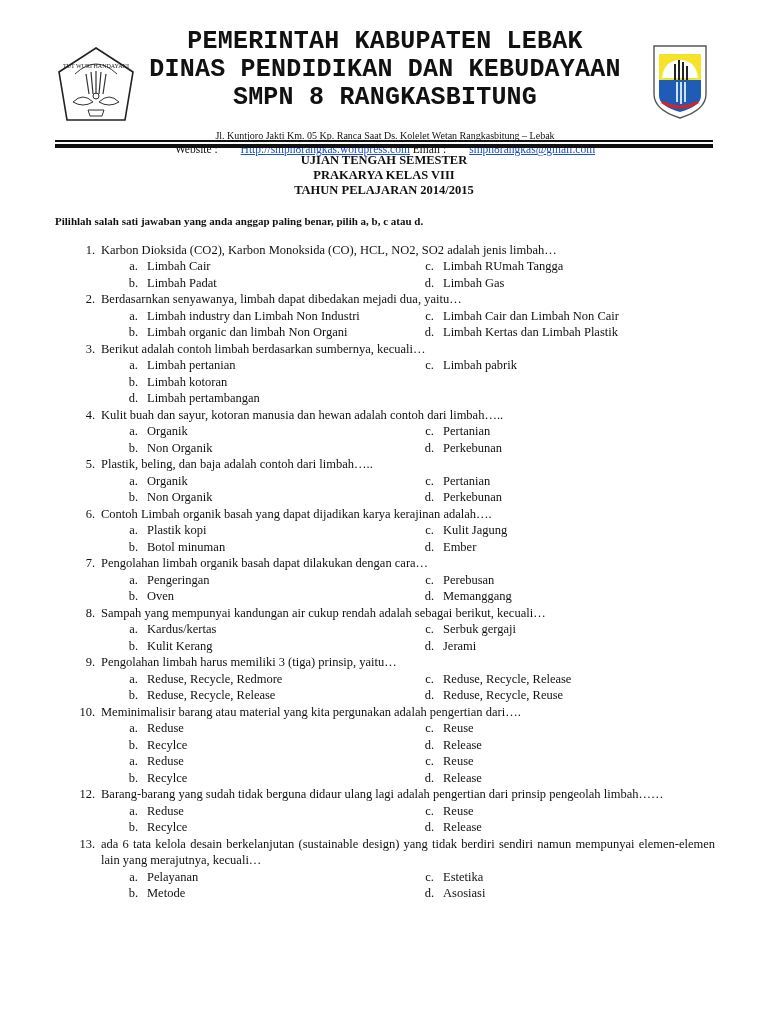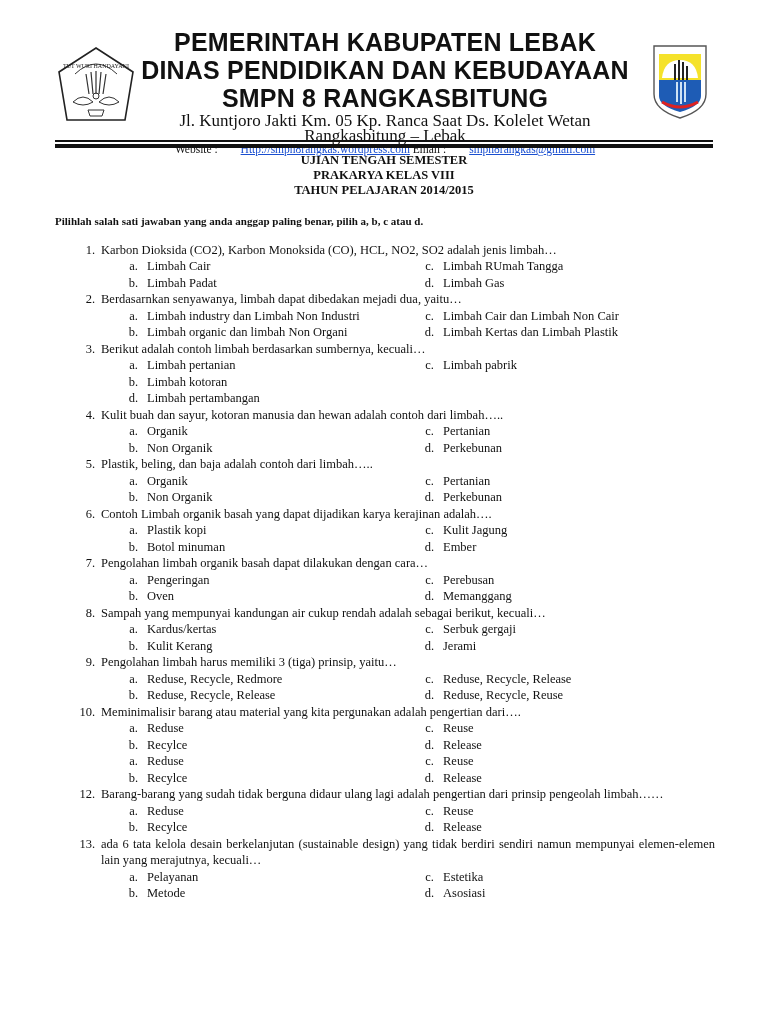--- a/index.html
+++ b/index.html
@@ -1,22 +1,22 @@
 <!DOCTYPE html>
 <html><head>
 <meta charset="utf-8">
 <style>
   html, body { margin: 0; padding: 0; background: #ffffff; }
   body { width: 768px; height: 1024px; position: relative; overflow: hidden; font-family: "Liberation Sans", sans-serif; color: #111; }
   .header { position: absolute; top: 28px; left: 0; width: 768px; height: 115px; }
   .logo-left { position: absolute; left: 53px; top: 16px; width: 86px; height: 86px; }
   .logo-right { position: absolute; left: 650px; top: 12px; width: 60px; height: 80px; }
   .head-text { position: absolute; left: 130px; width: 510px; text-align: center; top: 0; }
-  .h1 { font-family: Liberation Sans, sans-serif; font-weight: bold; font-size: 25px; line-height: 28px; letter-spacing: 0.2px; color: #111; }
-  .h-addr { font-family: "Liberation Serif", serif; font-size: 17px; line-height: 15px; margin-top: 1px; }
+  .h1 { font-family: Liberation Mono, monospace; font-weight: bold; font-size: 25px; line-height: 28px; letter-spacing: 0.2px; color: #111; }
+  .h-addr { font-family: "Liberation Serif", serif; font-size: 10px; line-height: 15px; margin-top: 16px; }
   .h-web { font-family: "Liberation Serif", serif; font-size: 11.5px; line-height: 13px; }
   .h-web a { color: #1a4fd0; text-decoration: underline; padding-left: 20px; }
   .rule-thin { position: absolute; left: 55px; width: 658px; top: 140px; height: 2px; background: #111; }
   .rule-thick { position: absolute; left: 55px; width: 658px; top: 144px; height: 4px; background: #111; }
 
   .exam-title { position: absolute; top: 153px; left: 0; width: 768px; text-align: center; font-family: "Liberation Serif", serif; font-weight: bold; font-size: 12.5px; line-height: 15px; }
 
   .body { position: absolute; top: 213px; left: 55px; width: 660px; font-family: "Liberation Serif", serif; font-size: 12.5px; line-height: 16.5px; }
   .instr { font-weight: bold; font-size: 11px; margin-bottom: 12px; font-family: Liberation Serif, serif; }
   .q { display: flex; }

